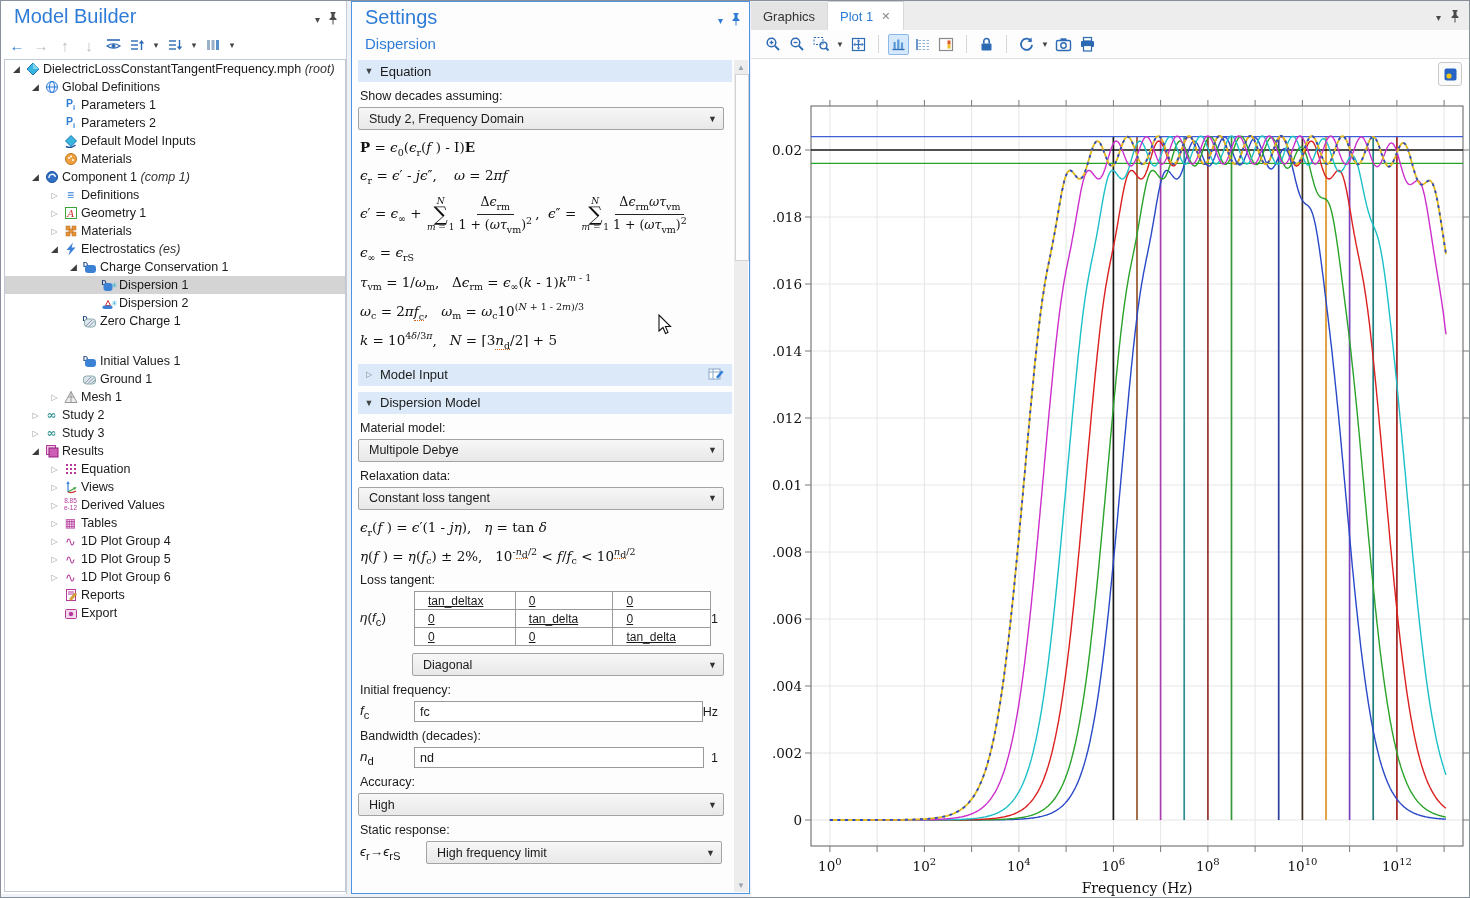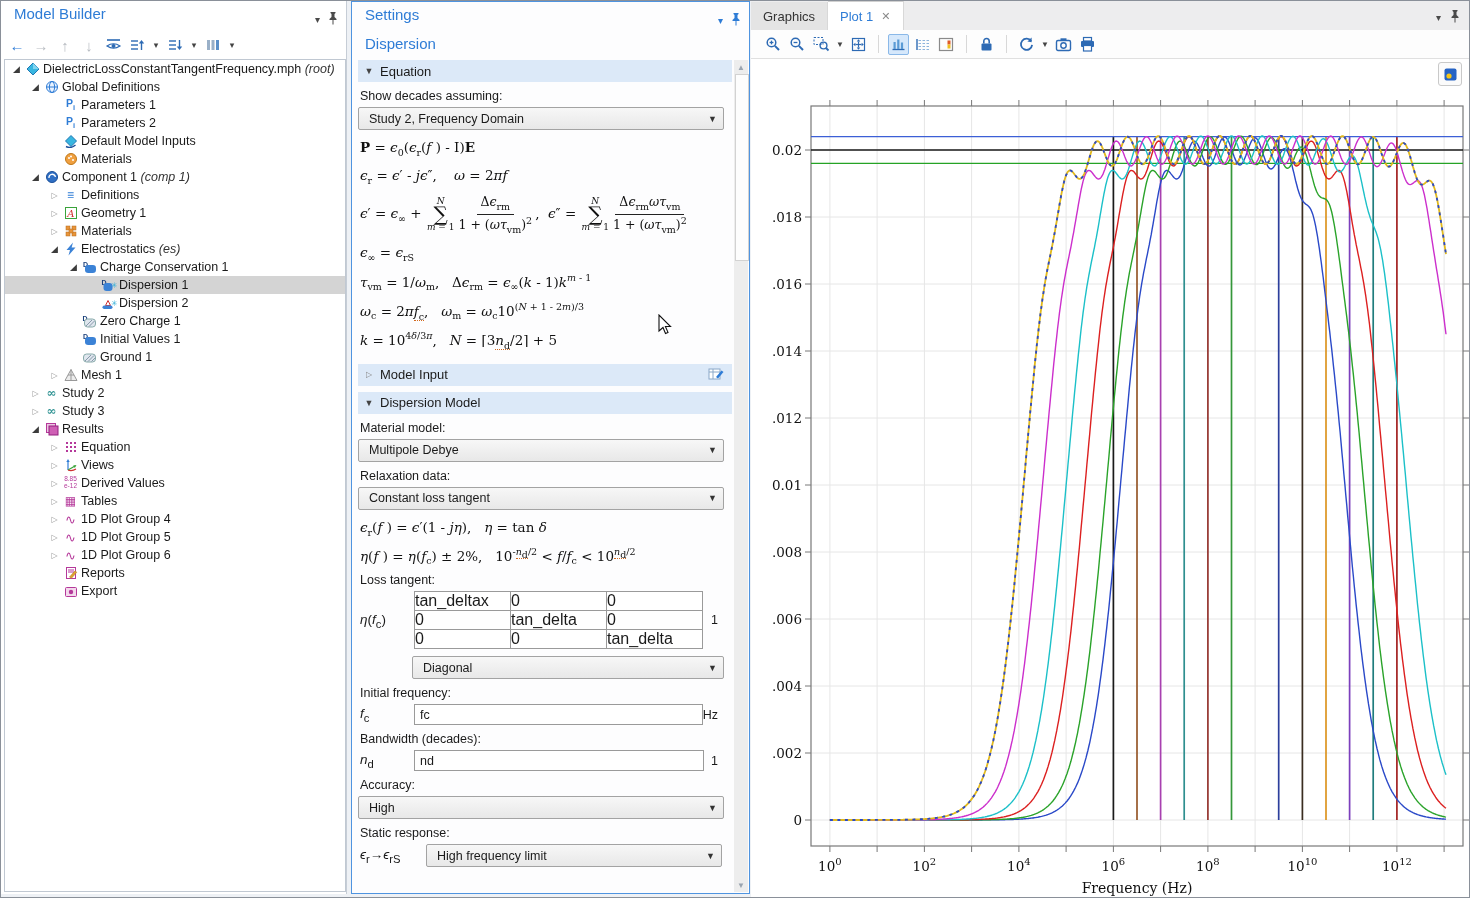--- a/index.html
+++ b/index.html
@@ -2,21 +2,21 @@
 <html><head>
 <meta charset="utf-8">
 <style>
   html,body{margin:0;padding:0;background:#c8ccd2;}
   .window{position:relative;width:1470px;height:898px;background:#eef1f5;font-family:"Liberation Sans",sans-serif;
     color:#1a1a1a;overflow:hidden;border:1px solid #8a9099;box-sizing:border-box;}
   .panel{position:absolute;background:#fff;box-sizing:border-box;}
   
   #model-builder{left:0;top:0;width:346px;height:893px;border-right:1px solid #c6cdd6;}
   .phead{position:relative;height:32px;}
-  .ptitle{position:absolute;left:13px;top:4px;font-size:15px;color:#2e7cd6;font-weight:400;}
+  .ptitle{position:absolute;left:13px;top:4px;font-size:20px;color:#2e7cd6;font-weight:400;}
   .psub{position:absolute;left:13px;top:33px;font-size:15px;color:#2e7cd6;}
   .hicons{position:absolute;right:8px;top:10px;display:flex;gap:8px;align-items:center;}
   .caret{font-size:10px;line-height:1;}
   .dark{color:#4a4a4a;} .bluec{color:#2e7cd6;}
   .mbtoolbar{position:absolute;left:6px;top:32px;height:24px;display:flex;align-items:center;gap:4px;}
   .tbi{display:inline-flex;align-items:center;justify-content:center;width:20px;height:20px;font-size:15px;}
   .tbi.small{width:10px;font-size:9px;color:#444;}
   .arrow-blue{color:#2e7cd6;} .arrow-gray{color:#b8bcc2;}
   #tree-box{position:absolute;left:3px;top:58px;width:340px;height:831px;border:1px solid #c0c8d2;overflow:hidden;background:#fff;}
   .trow{display:flex;align-items:center;height:18px;font-size:12.5px;white-space:nowrap;}
@@ -44,21 +44,21 @@
   .sum .lim{font-size:9px;line-height:1;}
   .sum .sig{font-size:20px;line-height:0.85;}
   .fr{display:inline-flex;flex-direction:column;align-items:center;vertical-align:middle;margin:0 3px;font-size:12.5px;}
   .fr .nu{border-bottom:1px solid #222;padding:0 4px 1px 4px;}
   .fr span{display:block;line-height:1.25;}
   .du{border-bottom:1px dotted #d2691e;padding-bottom:1px;}
   .symrow{display:flex;align-items:center;margin:2px 2px 0 2px;}
   .sym{font-family:Liberation Sans, sans-serif;font-size:13.5px;width:54px;flex:none;}
   .suffix{margin-left:auto;margin-right:14px;font-size:12.5px;}
   table.mat{border-collapse:collapse;margin:0;}
-  table.mat td{border:1px solid #9a9a9a;width:95px;height:17px;font-size:16px;padding:0 0;background:#fff;}
+  table.mat td{border:1px solid #9a9a9a;width:95px;height:17px;font-size:12px;padding:0 13px;background:#fff;text-decoration:underline;}
   #settings-sb{position:absolute;right:1px;top:58px;width:14px;height:832px;background:#ededed;}
   #settings-sb .thumb{position:absolute;left:1px;top:14px;width:12px;height:185px;background:#fdfdfd;border:1px solid #d2d2d2;}
   .sbchev{position:absolute;left:0;width:14px;height:14px;font-size:8px;color:#9aa4b0;display:flex;align-items:center;justify-content:center;}
   
   #graphics{left:750px;top:0;width:719px;height:896px;}
   #gtabs{position:absolute;left:0;top:0;width:100%;height:29px;background:#ededee;border-bottom:1px solid #d4d4d4;display:flex;align-items:flex-end;}
   .gtab{height:28px;display:flex;align-items:center;padding:0 12px;font-size:13px;border-right:1px solid #d8d8d8;}
   .gtab.inactive{background:#e4e4e4;color:#333;}
   .gtab.active{background:#fff;color:#2e7cd6;border-top:1px solid #d0d0d0;}
   .gtab .closex{margin-left:8px;color:#8a8a8a;font-size:11px;}
@@ -288,21 +288,21 @@
                 <text x="0.5" y="7" font-size="7" font-weight="bold" fill="#1a3f7a" font-family="Liberation Sans,sans-serif">D</text>
                 <rect x="2.5" y="5" width="11" height="8" rx="3" fill="#dfe6ee" stroke="#8aa"></rect>
                 <g stroke="#8899aa">
                   <line x1="4" y1="12" x2="10" y2="6"></line>
                   <line x1="7" y1="12.5" x2="12.5" y2="7"></line>
                 </g>
               </svg>
             </span>
             <span class="tlabel">Zero Charge 1</span>
           </div>
-          <div class="trow" style="padding-left: 62px;">
+          <div class="trow" style="padding-left: 62px; margin-top: 22px;">
             <span class="twisty"></span>
             <span class="ticon">
               <svg width="15" height="14">
                 <text x="1" y="7" font-size="7" font-weight="bold" fill="#1a3f7a" font-family="Liberation Sans,sans-serif">D</text>
                 <rect x="3" y="5" width="11" height="8" rx="3.2" fill="#3b82d6"></rect>
               </svg>
             </span>
             <span class="tlabel">Initial Values 1</span>
           </div>
           <div class="trow" style="padding-left: 62px;">

